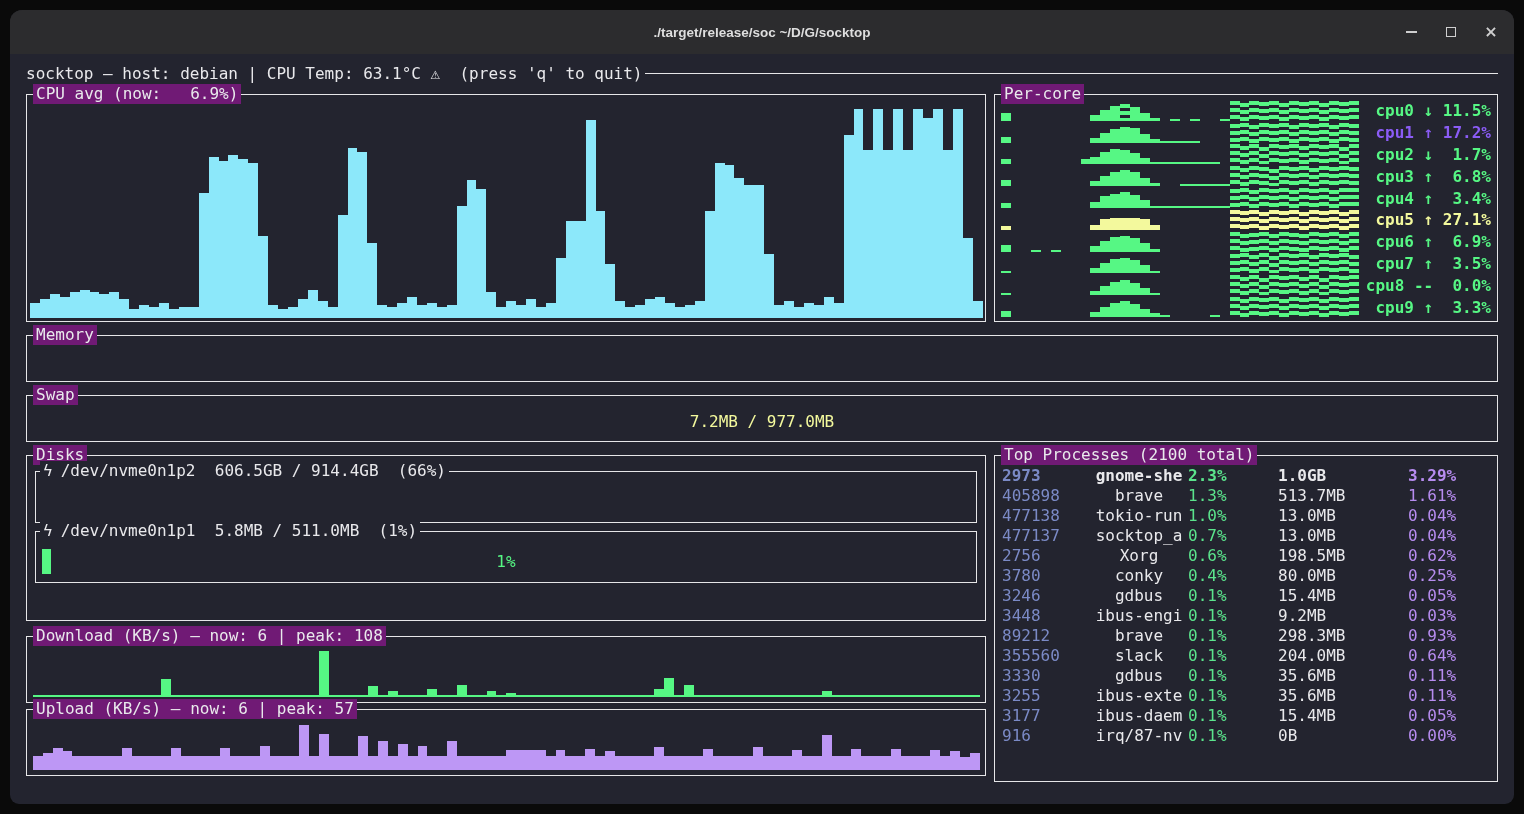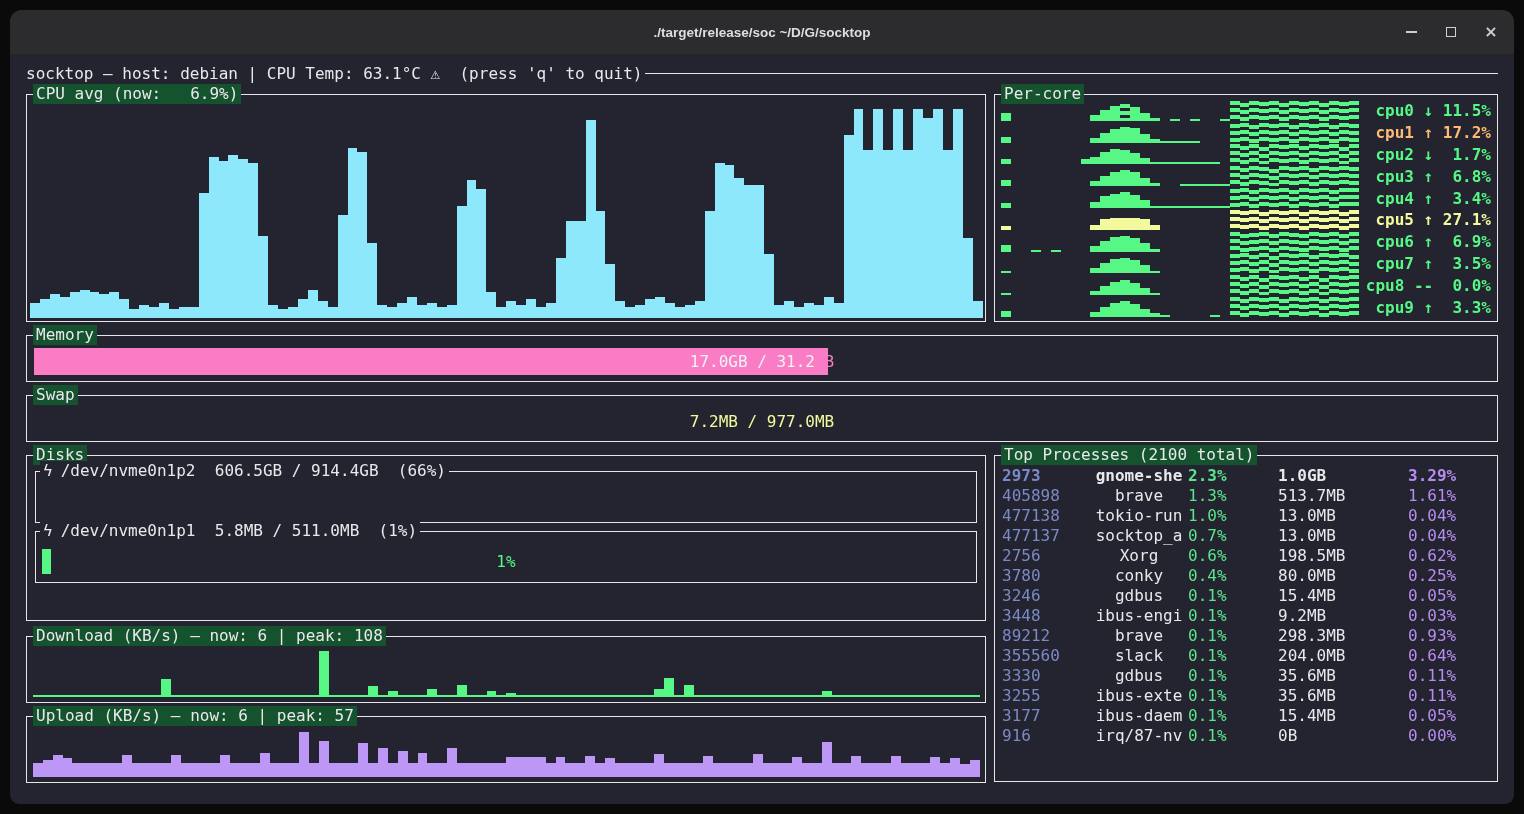--- a/index.html
+++ b/index.html
@@ -24,21 +24,21 @@
                  font-family:"DejaVu Sans", sans-serif; }
 
   .term { position:relative; height:750px; padding:8px 16px 0 16px;
           color:#e9e9ec; font-size:16px; }
   .pre { white-space:pre; }
 
   .hdr-row { display:flex; align-items:center; height:22px; }
   .hline { flex:1; border-top:1px solid #e6e6e8; margin-left:2px; }
 
   .panel { position:relative; border:1px solid #e6e6e8; }
-  .panel-title { position:absolute; top:-11px; left:6px; background:#14532d;
+  .panel-title { position:absolute; top:-11px; left:6px; background:#701a75;
                  padding:0 3px; white-space:pre; color:#e9e9ec; font-size:16px;
                  line-height:20px; z-index:3; }
 
   .row2 { display:flex; gap:8px; margin-top:10px; }
   .panel-cpu { flex:1; height:228px; }
   .panel-percore { width:504px; height:228px; }
 
   .chart { position:absolute; left:3px; right:3px; bottom:3px; display:flex;
            align-items:flex-end; }
   .chart-cpu { top:8px; }
@@ -64,21 +64,21 @@
   .col-left { flex:1; display:flex; flex-direction:column; }
   .panel-disks { height:166px; padding:15px 8px 0 8px; }
   .subpanel { position:relative; border:1px solid #e6e6e8; height:52px; }
   .subpanel + .subpanel { margin-top:8px; }
   .sub-title { position:absolute; top:-11px; left:4px; background:#23242f;
                padding:0 3px; display:flex; gap:8px; white-space:pre; z-index:3; }
   .disk-icon { color:#e9e9ec; }
   .sub-gauge { position:absolute; left:6px; right:6px; top:17px; height:25px; }
 
   .panel-dl { height:67px; margin-top:15px; }
-  .panel-ul { height:67px; margin-top:13px; }
+  .panel-ul { height:67px; margin-top:6px; }
   .chart-net { top:12px; left:6px; right:6px; bottom:5px; }
 
   .panel-procs { width:504px; height:327px; }
   .procs-body { position:absolute; left:7px; right:5px; top:10px; bottom:4px;
                 overflow:hidden; }
   .proc-row { display:flex; height:20px; line-height:20px; }
   .proc-row > span { overflow:hidden; white-space:pre; }
   .pc0 { width:88px; } .pc1 { width:98px; } .pc2 { width:90px; }
   .pc3 { width:130px; } .pc4 { flex:1; }
   .proc-head { font-weight:bold; color:#87e5ec; }
@@ -294,21 +294,21 @@
                   <div class="bar brick" style="height: 95%; min-height: 2px; background-color: rgb(86, 247, 132);"></div>
                   <div class="bar brick" style="height: 100%; min-height: 2px; background-color: rgb(86, 247, 132);"></div>
                   <div class="bar brick" style="height: 90%; min-height: 2px; background-color: rgb(86, 247, 132);"></div>
                   <div class="bar brick" style="height: 100%; min-height: 2px; background-color: rgb(86, 247, 132);"></div>
                   <div class="bar brick" style="height: 95%; min-height: 2px; background-color: rgb(86, 247, 132);"></div>
                   <div class="bar brick" style="height: 100%; min-height: 2px; background-color: rgb(86, 247, 132);"></div>
                   <div class="bar brick" style="height: 88%; min-height: 2px; background-color: rgb(86, 247, 132);"></div>
                   <div class="bar brick" style="height: 100%; min-height: 2px; background-color: rgb(86, 247, 132);"></div>
                   <div class="bar brick" style="height: 92%; min-height: 2px; background-color: rgb(86, 247, 132);"></div>
                 </div>
-                <span class="core-label" style="color: #fdba74;">cpu1 ↑ 17.2%</span>
+                <span class="core-label" style="color: #8b5cf6;">cpu1 ↑ 17.2%</span>
               </div>
               <div class="core-row">
                 <div class="core-spark">
                   <div class="bar" style="height: 28%; min-height: 2px; background-color: rgb(86, 247, 132);"></div>
                   <div class="bar" style="height: 0%; background-color: rgb(86, 247, 132);"></div>
                   <div class="bar" style="height: 0%; background-color: rgb(86, 247, 132);"></div>
                   <div class="bar" style="height: 0%; background-color: rgb(86, 247, 132);"></div>
                   <div class="bar" style="height: 0%; background-color: rgb(86, 247, 132);"></div>
                   <div class="bar" style="height: 0%; background-color: rgb(86, 247, 132);"></div>
                   <div class="bar" style="height: 0%; background-color: rgb(86, 247, 132);"></div>
@@ -630,26 +630,20 @@
                   <div class="bar brick" style="height: 100%; min-height: 2px; background-color: rgb(86, 247, 132);"></div>
                 </div>
                 <span class="core-label" style="color: rgb(86, 247, 132);">cpu9 ↑  3.3%</span>
               </div>
             </div>
         </div>
       </div>
 
       <div class="panel panel-mem">
         <span class="panel-title">Memory</span>
-        <div class="gauge">
-          <div class="gauge-fill" id="mem-fill" style="width: 54.5%; background: rgb(250, 124, 197);"></div>
-          <div class="gauge-label">
-            <span id="mem-label-fill" style="color: rgb(242, 242, 245);">17.0GB / 31.2</span><span id="mem-label-rest" style="color: rgb(250, 124, 197);">GB</span>
-          </div>
-        </div>
       </div>
 
       <div class="panel panel-swap">
         <span class="panel-title">Swap</span>
         <div class="gauge">
           <div class="gauge-fill" id="swap-fill" style="width: 0%; background: rgb(243, 249, 157);"></div>
           <div class="gauge-label" id="swap-label" style="color: rgb(243, 249, 157);">7.2MB / 977.0MB</div>
         </div>
       </div>
 

